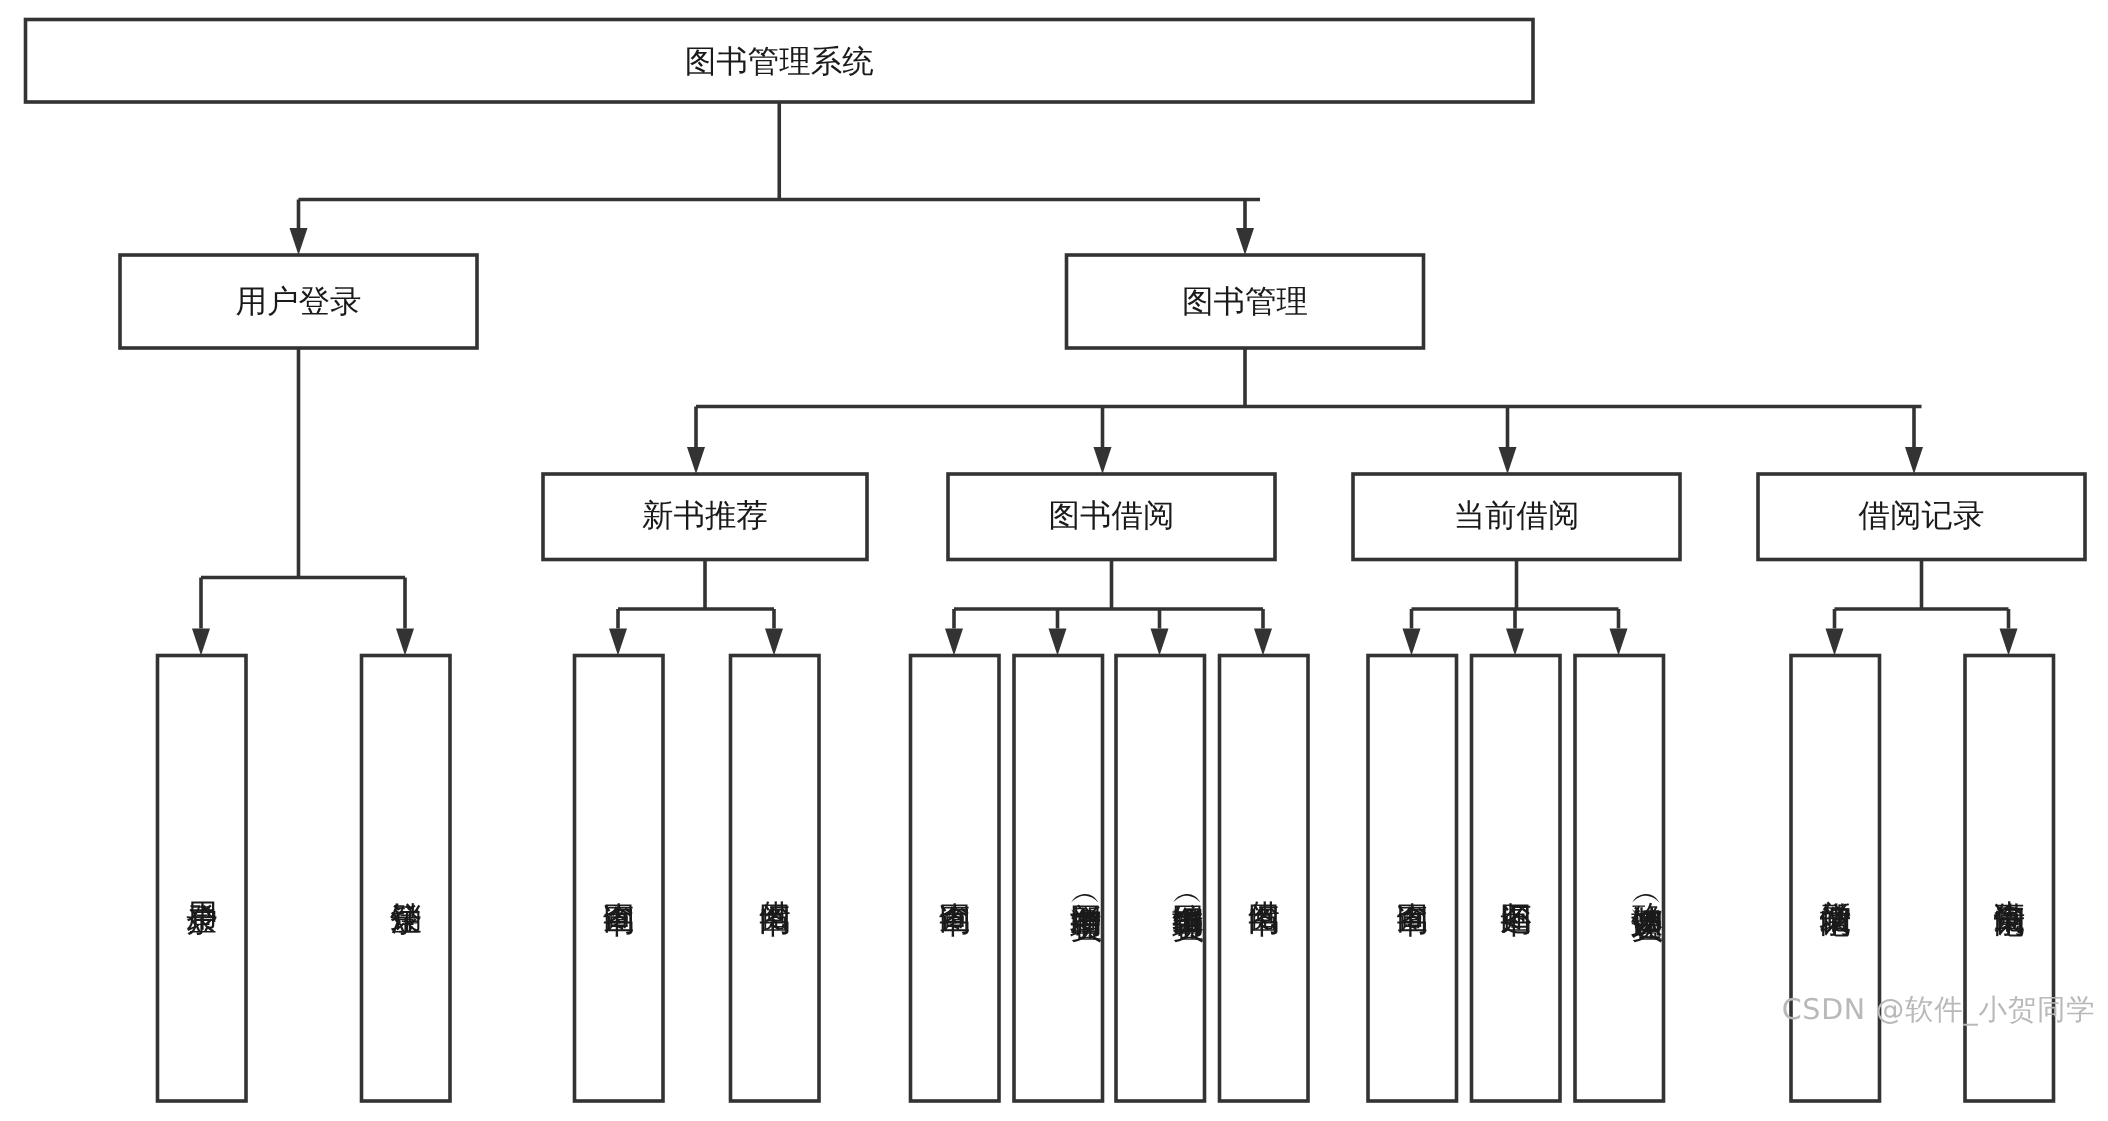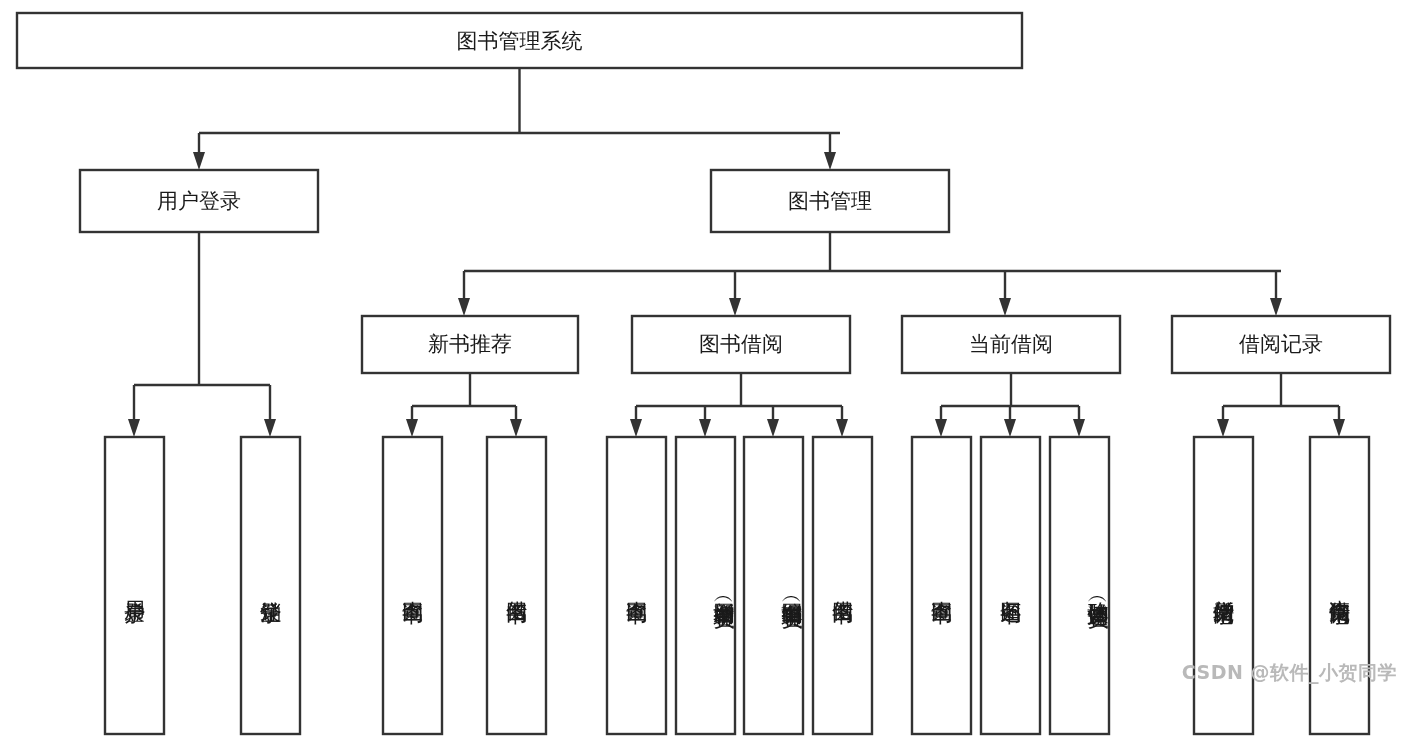--- a/index.html
+++ b/index.html
@@ -63,21 +63,20 @@
   }
   .watermark {
     position: absolute;
     right: 8px;
     bottom: 4px;
     font-family: "DejaVu Sans", "Liberation Sans", sans-serif;
     font-size: 19px;
     color: #b9b9b9;
     letter-spacing: 0.5px;
     white-space: nowrap;
-    font-weight: bold;
   }
 </style>
 </head>
 <body>
 
 <div id="diagram-root">
 
   <svg id="tree-svg" viewBox="0 0 1405 747">
     <defs>
       <marker id="arrow" viewBox="0 0 12 14" refX="11" refY="7" markerWidth="12" markerHeight="14" orient="auto-start-reverse" markerUnits="userSpaceOnUse">

